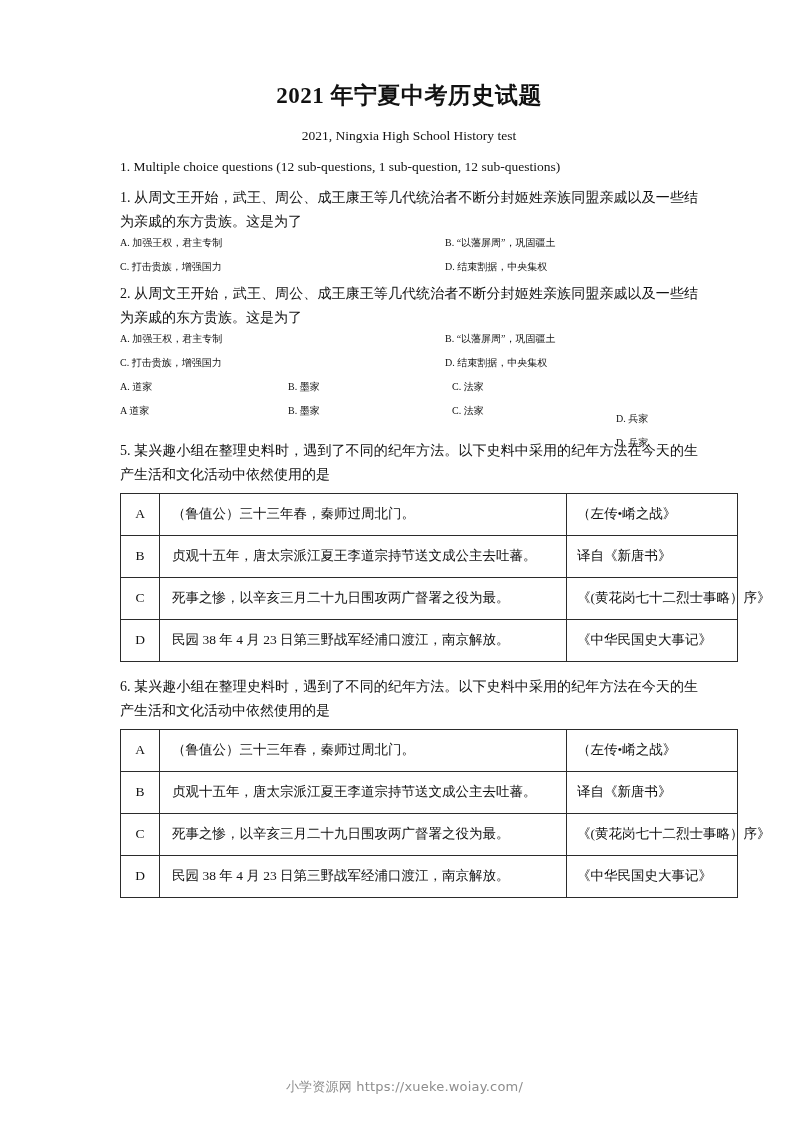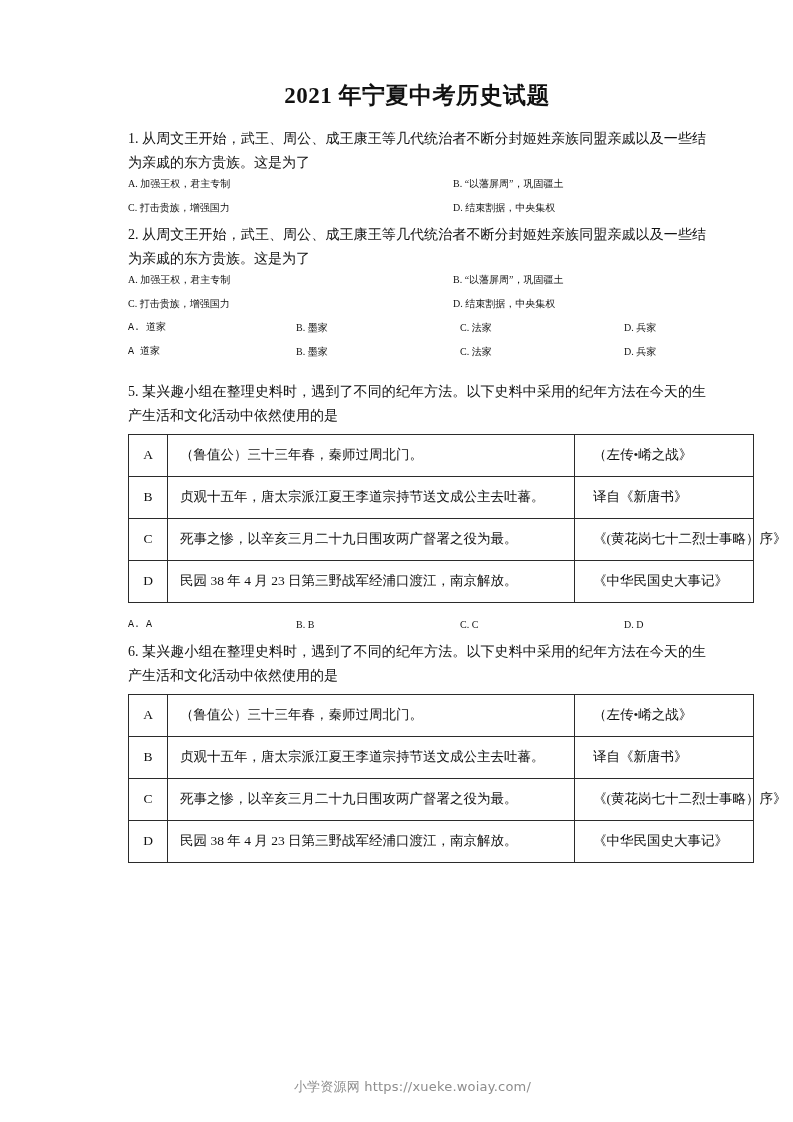--- a/index.html
+++ b/index.html
@@ -10,21 +10,21 @@
   body {
     width: 793px;
     height: 1122px;
     position: relative;
     font-family: "Liberation Serif", "DejaVu Serif", serif;
     color: #111111;
     overflow: hidden;
   }
   .page {
     position: absolute;
-    left: 16px; top: 0;
+    left: 8px; top: 0;
     width: 683px;
     height: 1122px;
     background: #fff;
   }
   .content {
     position: absolute;
     left: 112px;
     top: 82px;
     width: 578px;
   }
@@ -72,24 +72,24 @@
     position: relative;
     font-size: 10px;
     line-height: 1.72;
     height: 24px;
   }
   .opt-row.two-col .opt { position: absolute; top: 0; white-space: nowrap; }
   .opt-row.two-col .c1 { left: 0px; }
   .opt-row.two-col .c2 { left: 325px; }
 
   .opt-row.four-col .opt { position: absolute; top: 0; white-space: nowrap; }
-  .opt-row.four-col .c1 { left: 0px; font-family: Liberation Mono, monospace; }
+  .opt-row.four-col .c1 { left: 0px; }
   .opt-row.four-col .c2 { left: 168px; }
   .opt-row.four-col .c3 { left: 332px; text-align: center; }
-  .opt-row.four-col .c4 { left: 496px; }
+  .opt-row.four-col .c4 { left: 496px; margin-top: 32px; }
   .gap-md { height: 13px; }
 
   
   .src-table {
     border-collapse: collapse;
     width: 578px;
     table-layout: fixed;
     margin: 6px 0 0 0;
   }
   .src-table td {
@@ -105,21 +105,21 @@
     text-align: center;
     padding-left: 0;
     padding-right: 0;
   }
   .src-table td.col-text {
     width: 386px;
     padding-left: 12px;
   }
   .src-table td.col-source {
     width: 152px;
-    padding-left: 18px;
+    padding-left: 10px;
     white-space: nowrap;
     overflow: visible;
     margin-left: 36px;
   }
 
   
   .footer {
     position: absolute;
     left: 0;
     top: 1078px;
@@ -131,21 +131,23 @@
     letter-spacing: 0.2px;
   }
 </style>
 </head>
 <body>
 
 <div class="page">
   <div class="content">
 
     <h1 class="doc-title">2021 年宁夏中考历史试题</h1>
-
+    <div class="doc-subtitle">2021, Ningxia High School History test</div>
+
+    <div class="section-sub">1. Multiple choice questions (12 sub-questions, 1 sub-question, 12 sub-questions)</div>
 
     <div>
       <p class="q-stem">1. 从周文王开始，武王、周公、成王康王等几代统治者不断分封姬姓亲族同盟亲戚以及一些结为亲戚的东方贵族。这是为了</p>
       <div class="opt-row two-col">
         <span class="opt c1">A. 加强王权，君主专制</span>
         <span class="opt c2">B. “以藩屏周”，巩固疆土</span>
       </div>
       <div class="opt-row two-col">
         <span class="opt c1">C. 打击贵族，增强国力</span>
         <span class="opt c2">D. 结束割据，中央集权</span>
@@ -204,26 +206,20 @@
             <td class="col-source">《(黄花岗七十二烈士事略）序》</td>
           </tr>
           <tr>
             <td class="col-label">D</td>
             <td class="col-text">民园 38 年 4 月 23 日第三野战军经浦口渡江，南京解放。</td>
             <td class="col-source">《中华民国史大事记》</td>
           </tr>
         </tbody>
       </table>
       <div class="gap-md"></div>
-      <div class="opt-row four-col">
-        <span class="opt c1">A. A</span>
-        <span class="opt c2">B. B</span>
-        <span class="opt c3">C. C</span>
-        <span class="opt c4">D. D</span>
-      </div>
     </div>
 
     <div>
       <p class="q-stem">6. 某兴趣小组在整理史料时，遇到了不同的纪年方法。以下史料中采用的纪年方法在今天的生产生活和文化活动中依然使用的是</p>
       <table class="src-table">
         <tbody>
           <tr>
             <td class="col-label">A</td>
             <td class="col-text">（鲁值公）三十三年春，秦师过周北门。</td>
             <td class="col-source">（左传•崤之战》</td>

